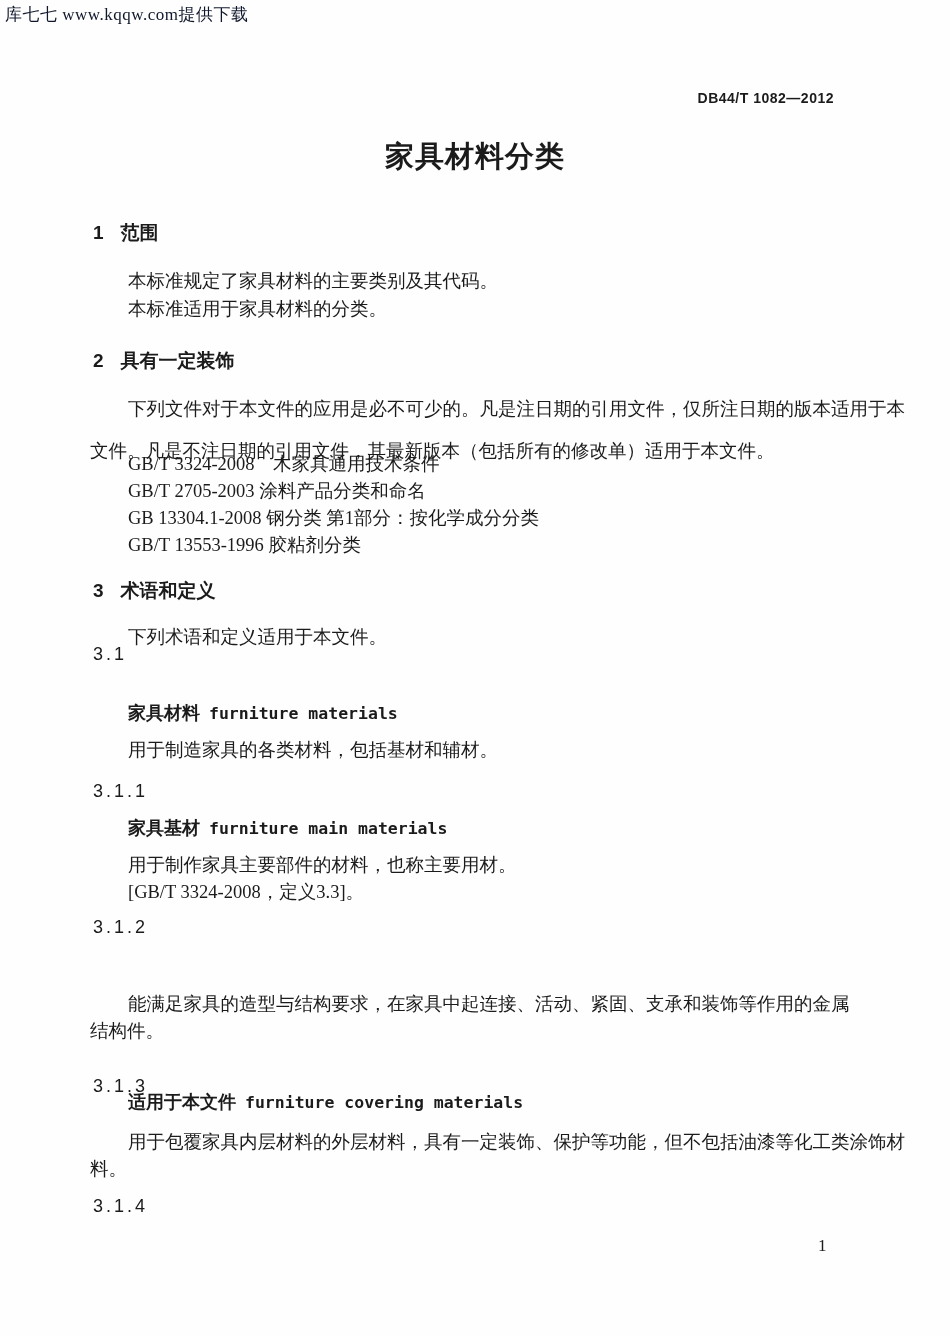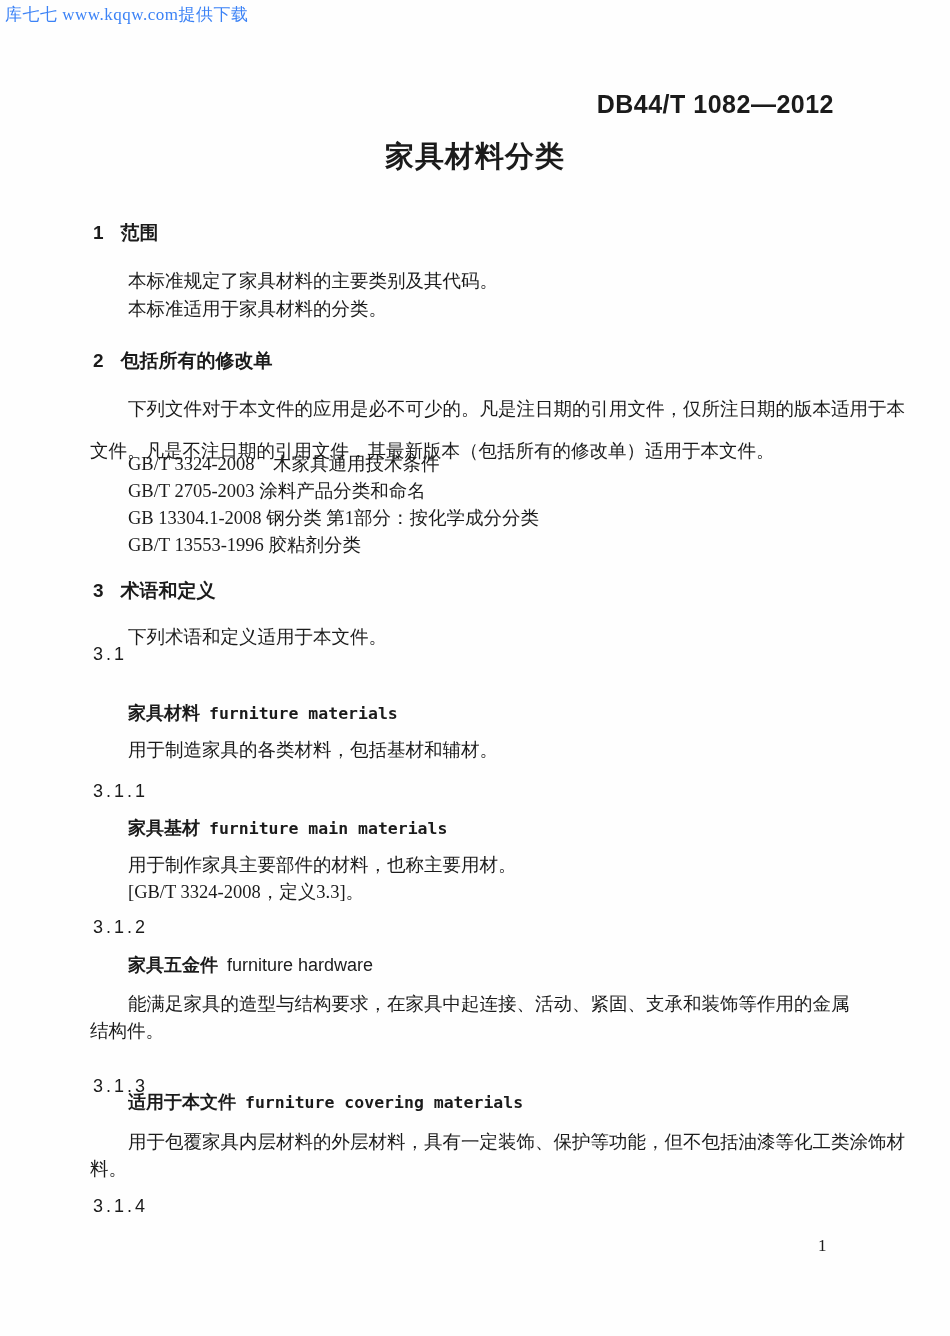--- a/index.html
+++ b/index.html
@@ -9,29 +9,29 @@
     background:#fefefe;
     overflow:hidden;
     font-family:"Liberation Serif","DejaVu Serif",serif;
     color:#1b1b1b;
   }
   .abs{position:absolute;}
   
   .watermark{
     top:3px;left:5px;
     font-size:17px;
-    color:#3b82f6;
+    color:#0f172a;
     font-family:"Liberation Serif","DejaVu Serif",serif;
     letter-spacing:0.5px;
     white-space:nowrap;
   }
   
   .doc-code{
     top:90px;right:116px;
-    font-size:25px;
+    font-size:14px;
     font-weight:700;
     font-family:"Liberation Sans","DejaVu Sans",sans-serif;
     letter-spacing:0.5px;
     white-space:nowrap;
   }
   
   .title{
     top:137px;left:0;width:100%;
     margin:0;
     text-align:center;
@@ -106,21 +106,21 @@
 
   <h1 class="abs title">家具材料分类</h1>
 
   <div class="abs h" style="top:220px">
     <span class="hnum">1</span><span class="htxt">范围</span>
   </div>
   <div class="abs ln ind" style="top:296px">本标准适用于家具材料的分类。</div>
   <div class="abs ln ind" style="top:268px">本标准规定了家具材料的主要类别及其代码。</div>
 
   <div class="abs h" style="top:348px">
-    <span class="hnum">2</span><span class="htxt">包括所有的修改单</span>
+    <span class="hnum">2</span><span class="htxt">具有一定装饰</span>
   </div>
   <div class="abs ln ind" style="top:396px">下列文件对于本文件的应用是必不可少的。凡是注日期的引用文件，仅所注日期的版本适用于本</div>
   <div class="abs ln cont" style="top:438px">文件。凡是不注日期的引用文件，其最新版本（包括所有的修改单）适用于本文件。</div>
   <div class="abs ln ref" style="top:451px">GB/T 3324-2008　木家具通用技术条件</div>
   <div class="abs ln ref" style="top:478px">GB/T 2705-2003 涂料产品分类和命名</div>
   <div class="abs ln ref" style="top:505px">GB 13304.1-2008 钢分类 第1部分：按化学成分分类</div>
   <div class="abs ln ref" style="top:532px">GB/T 13553-1996 胶粘剂分类</div>
 
   <div class="abs h" style="top:578px">
     <span class="hnum">3</span><span class="htxt">术语和定义</span>
@@ -134,23 +134,20 @@
   <div class="abs ln ind" style="top:737px">用于制造家具的各类材料，包括基材和辅材。</div>
 
   <div class="abs clause-num" style="top:781px">3.1.1</div>
   <div class="abs ln ind" style="top:852px">用于制作家具主要部件的材料，也称主要用材。</div>
   <div class="abs term" style="top:816px">
     <span class="zh">家具基材</span><span class="en-mono">furniture main materials</span>
   </div>
   <div class="abs ln ind" style="top:879px">[GB/T 3324-2008，定义3.3]。</div>
 
   <div class="abs clause-num" style="top:917px">3.1.2</div>
-  <div class="abs term" style="top:953px">
-    <span class="zh">家具五金件</span><span class="en-sans">furniture hardware</span>
-  </div>
   <div class="abs ln ind" style="top:991px">能满足家具的造型与结构要求，在家具中起连接、活动、紧固、支承和装饰等作用的金属</div>
   <div class="abs ln cont" style="top:1018px">结构件。</div>
 
   <div class="abs clause-num" style="top:1076px">3.1.3</div>
   <div class="abs term" style="top:1090px">
     <span class="zh">适用于本文件</span><span class="en-mono">furniture covering materials</span>
   </div>
   <div class="abs ln ind" style="top:1129px">用于包覆家具内层材料的外层材料，具有一定装饰、保护等功能，但不包括油漆等化工类涂饰材</div>
   <div class="abs ln cont" style="top:1156px">料。</div>
 

